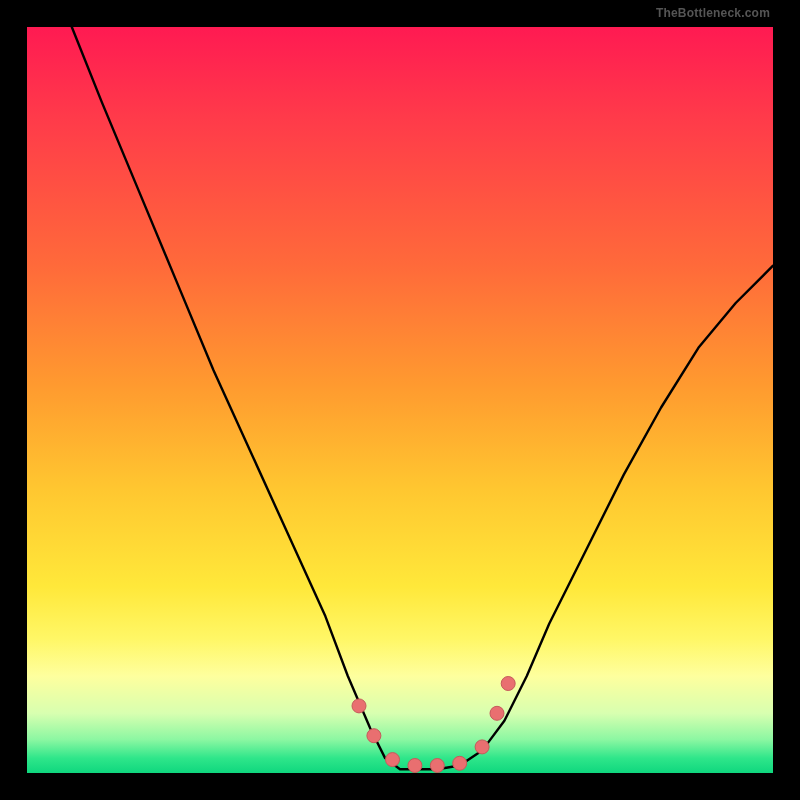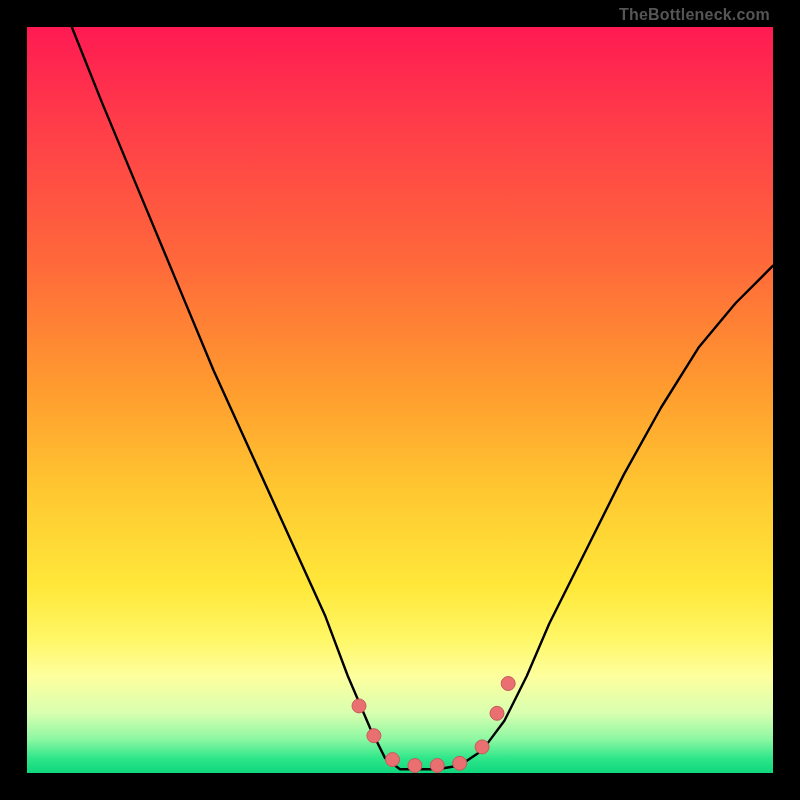--- a/index.html
+++ b/index.html
@@ -40,21 +40,21 @@
       #8cf7a2 95.5%,
       #2fe68a 98%,
       #0fd77e 100%
     );
   }
   .attribution {
     position: absolute;
     top: 6px;
     right: 30px;
     color: #555;
-    font-size: 16px;
+    font-size: 12px;
     font-weight: 600;
     letter-spacing: 0.2px;
     user-select: none;
   }
   svg.curve {
     position: absolute;
     left: 27px;
     top: 27px;
     width: 746px;
     height: 746px;

